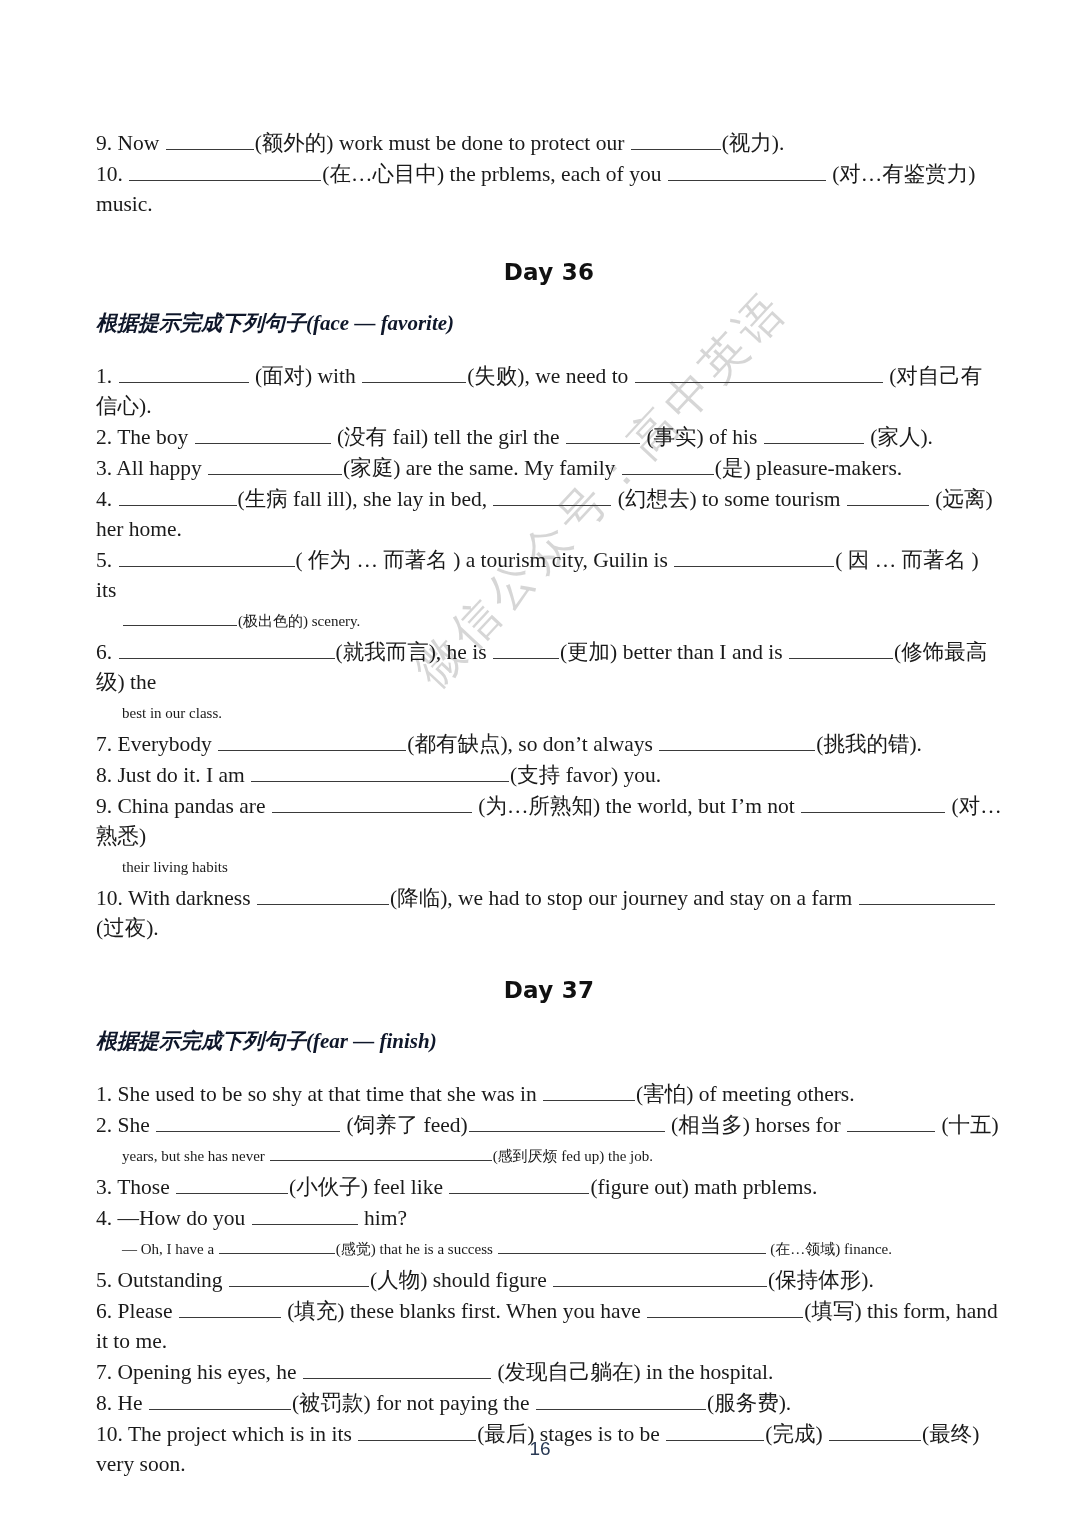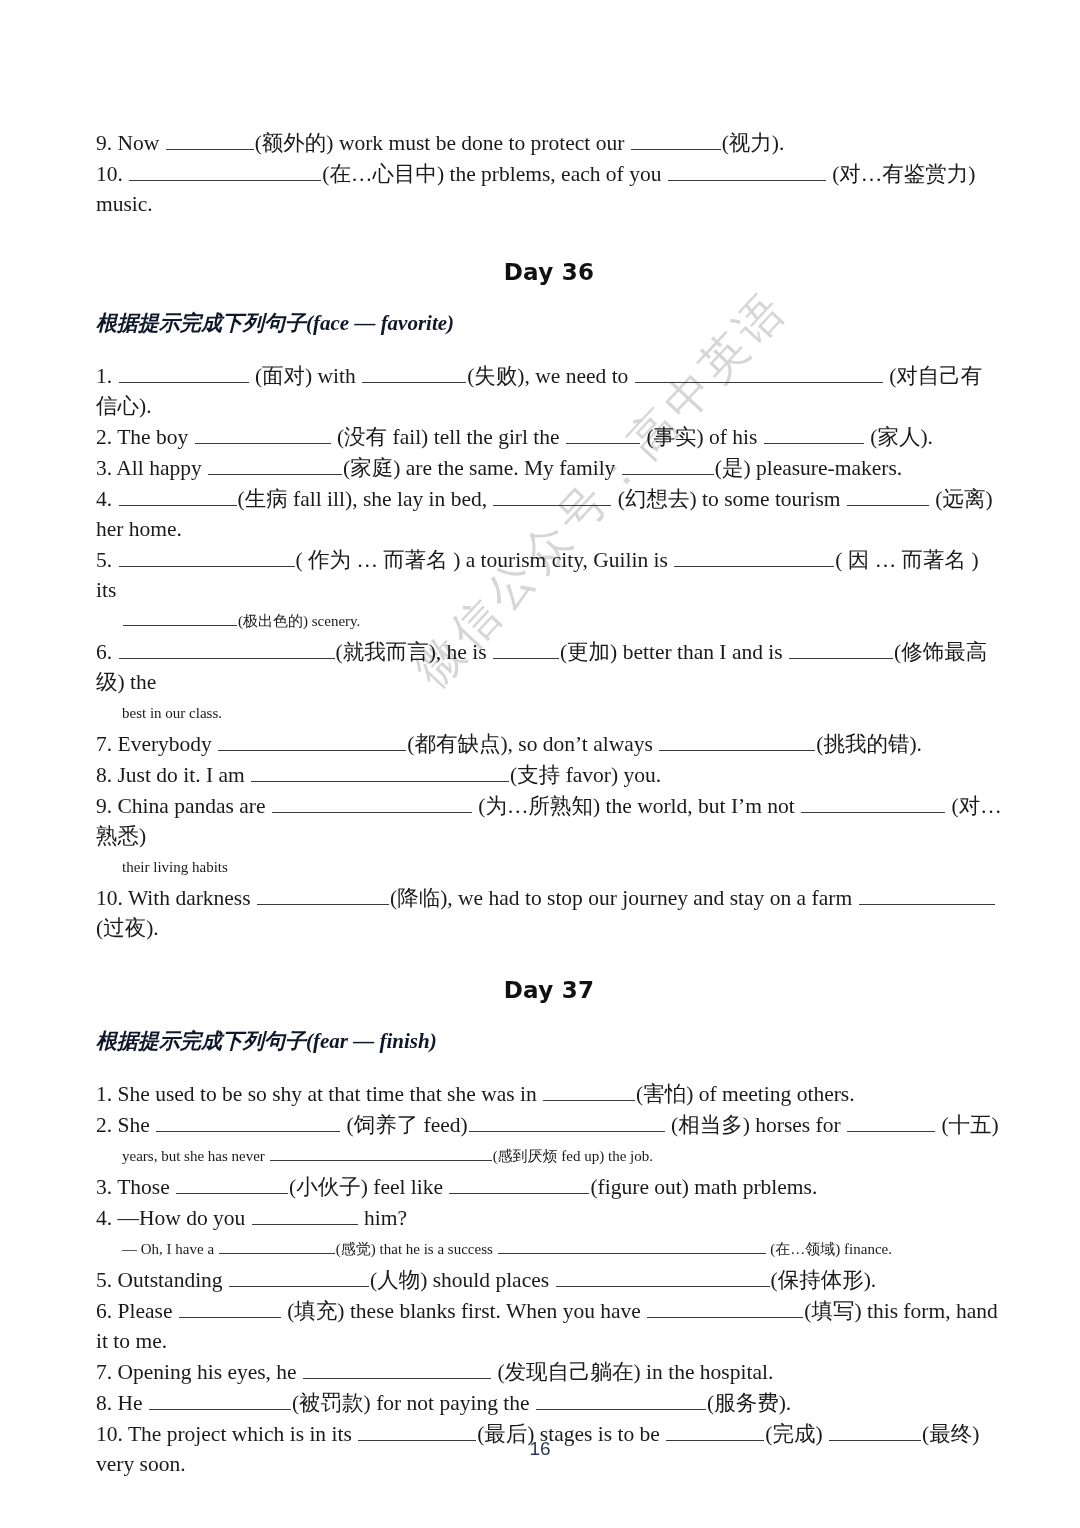--- a/index.html
+++ b/index.html
@@ -154,21 +154,21 @@
         <div class="day-title">Day 37</div>
         <div class="sp-24"></div>
         <div class="section-head"><span>根据提示完成下列句子</span><span class="eng">(fear — finish)</span></div>
         <div class="sp-24"></div>
         <div class="q"><span class="qnum">1. </span><span>She used to be so shy at that time that she was in </span><span class="bl" style="width: 92px;"></span><span>(害怕) of meeting others.</span></div>
         <div class="q"><span class="qnum">2. </span><span>She </span><span class="bl" style="width: 184px;"></span><span> (饲养了 feed)</span><span class="bl" style="width: 196px;"></span><span> (相当多) horses for </span><span class="bl" style="width: 88px;"></span><span> (十五)</span></div>
         <div class="q cont"><span>years, but she has never </span><span class="bl" style="width: 222px;"></span><span>(感到厌烦 fed up) the job.</span></div>
         <div class="q"><span class="qnum">3. </span><span>Those </span><span class="bl" style="width: 112px;"></span><span>(小伙子) feel like </span><span class="bl" style="width: 140px;"></span><span>(figure out) math prblems.</span></div>
         <div class="q"><span class="qnum">4. </span><span>—How do you </span><span class="bl" style="width: 106px;"></span><span> him?</span></div>
         <div class="q cont"><span>— Oh, I have a </span><span class="bl" style="width: 116px;"></span><span>(感觉) that he is a success </span><span class="bl" style="width: 268px;"></span><span> (在…领域) finance.</span></div>
-        <div class="q"><span class="qnum">5. </span><span>Outstanding </span><span class="bl" style="width: 140px;"></span><span>(人物) should places </span><span class="bl" style="width: 214px;"></span><span>(保持体形).</span></div>
+        <div class="q"><span class="qnum">5. </span><span>Outstanding </span><span class="bl" style="width: 140px;"></span><span>(人物) should figure </span><span class="bl" style="width: 214px;"></span><span>(保持体形).</span></div>
         <div class="q"><span class="qnum">6. </span><span>Please </span><span class="bl" style="width: 102px;"></span><span> (填充) these blanks first. When you have </span><span class="bl" style="width: 156px;"></span><span>(填写) this form, hand it to me.</span></div>
         <div class="q"><span class="qnum">7. </span><span>Opening his eyes, he </span><span class="bl" style="width: 188px;"></span><span> (发现自己躺在) in the hospital.</span></div>
         <div class="q"><span class="qnum">8. </span><span>He </span><span class="bl" style="width: 142px;"></span><span>(被罚款) for not paying the </span><span class="bl" style="width: 170px;"></span><span>(服务费).</span></div>
         <div class="q"><span class="qnum">10. </span><span>The project which is in its </span><span class="bl" style="width: 118px;"></span><span>(最后) stages is to be </span><span class="bl" style="width: 98px;"></span><span>(完成) </span><span class="bl" style="width: 92px;"></span><span>(最终) very soon.</span></div>
       </div>
   </div>
 
   <div class="pagenum">16</div>
 </div>
 

